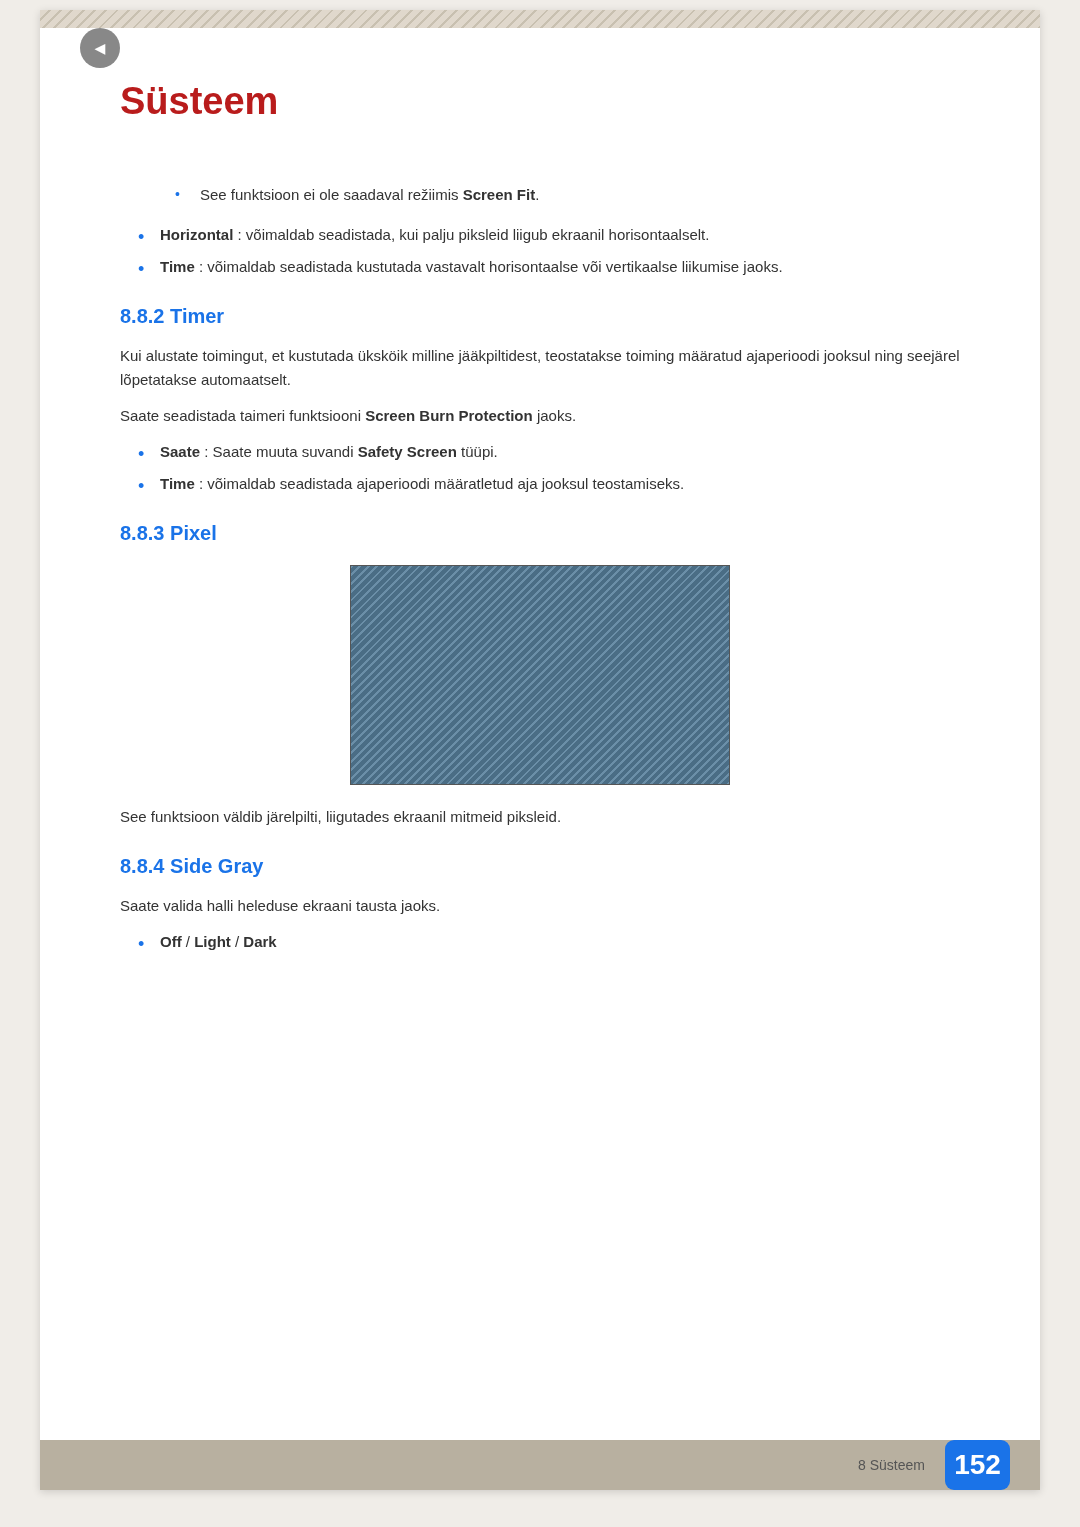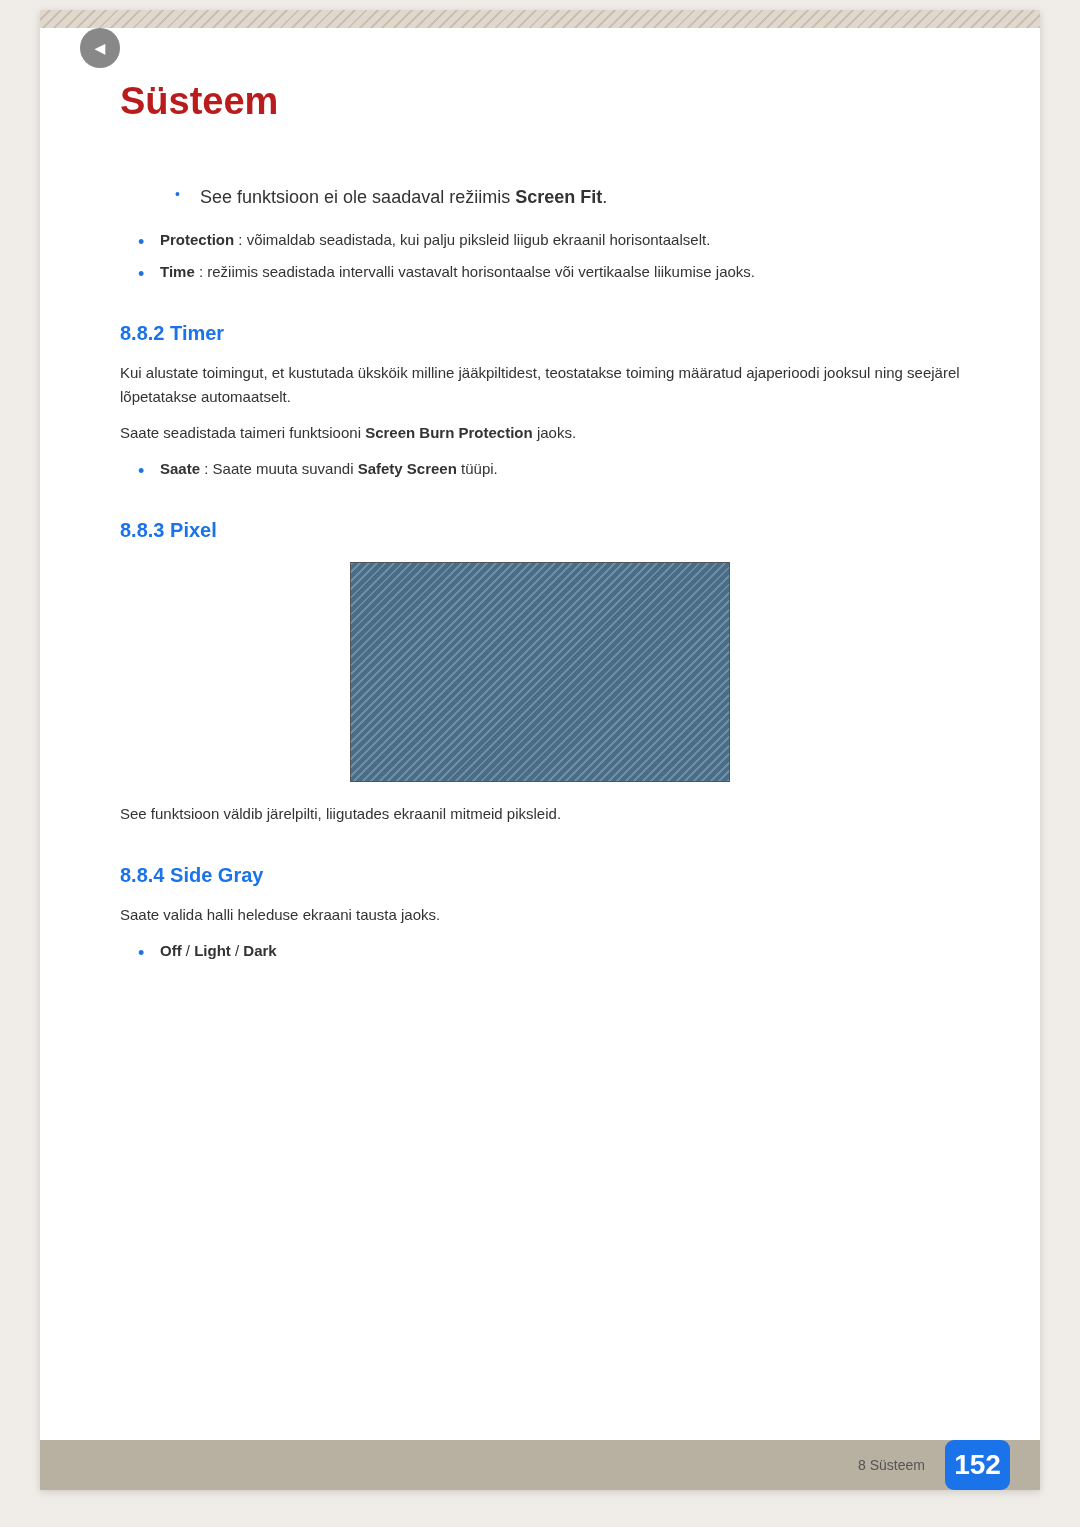--- a/index.html
+++ b/index.html
@@ -67,21 +67,21 @@
       font-weight: bold;
       color: #b91c1c;
       margin-top: 30px;
       margin-bottom: 60px;
     }
 
     .section-title {
       font-size: 20px;
       font-weight: bold;
       color: #1a73e8;
-      margin-top: 38px;
+      margin-top: 26px;
       margin-bottom: 16px;
     }
 
     .body-text {
       font-size: 15px;
       color: #333;
       line-height: 1.6;
       margin-bottom: 12px;
     }
 
@@ -108,21 +108,21 @@
       font-size: 18px;
     }
 
     .sub-bullet-list {
       list-style: none;
       padding-left: 0;
       margin-bottom: 16px;
     }
 
     .sub-bullet-list li {
-      font-size: 18px;
+      font-size: 15px;
       color: #333;
       line-height: 1.6;
       margin-bottom: 8px;
       padding-left: 80px;
       position: relative;
     }
 
     .sub-bullet-list li::before {
       content: '•';
       position: absolute;
@@ -195,46 +195,50 @@
 
   <ul class="sub-bullet-list">
     <li>
       <span>See funktsioon ei ole saadaval režiimis</span>
       <span class="bold-term">Screen Fit</span>.
     </li>
   </ul>
 
   <ul class="bullet-list">
     <li>
-      <span class="bold-term">Protection</span>
+      <span class="bold-term">Horizontal</span>
       <span>: võimaldab seadistada, kui palju piksleid liigub ekraanil horisontaalselt.</span>
     </li>
     <li>
       <span class="bold-term">Time</span>
-      <span>: režiimis seadistada intervalli vastavalt horisontaalse või vertikaalse liikumise jaoks.</span>
+      <span>: võimaldab seadistada kustutada vastavalt horisontaalse või vertikaalse liikumise jaoks.</span>
     </li>
   </ul>
 
   <h2 class="section-title">8.8.2   Timer</h2>
 
   <p class="body-text">Kui alustate toimingut, et kustutada üksköik milline jääkpiltidest, teostatakse toiming määratud ajaperioodi jooksul ning seejärel lõpetatakse automaatselt.</p>
 
   <p class="body-text">
     <span>Saate seadistada taimeri funktsiooni</span>
     <span class="bold-term">Screen Burn Protection</span>
     <span> jaoks.</span>
   </p>
 
   <ul class="bullet-list">
     <li>
       <span class="bold-term">Saate</span>
       <span>: Saate muuta suvandi</span>
       <span class="bold-term">Safety Screen</span>
       <span> tüüpi.</span>
     </li>
+    <li>
+      <span class="bold-term">Time</span>
+      <span>: võimaldab seadistada ajaperioodi määratletud aja jooksul teostamiseks.</span>
+    </li>
   </ul>
 
   <h2 class="section-title">8.8.3   Pixel</h2>
 
   <div class="pixel-image"></div>
 
   <p class="body-text">See funktsioon väldib järelpilti, liigutades ekraanil mitmeid piksleid.</p>
 
   <h2 class="section-title">8.8.4   Side Gray</h2>
 

